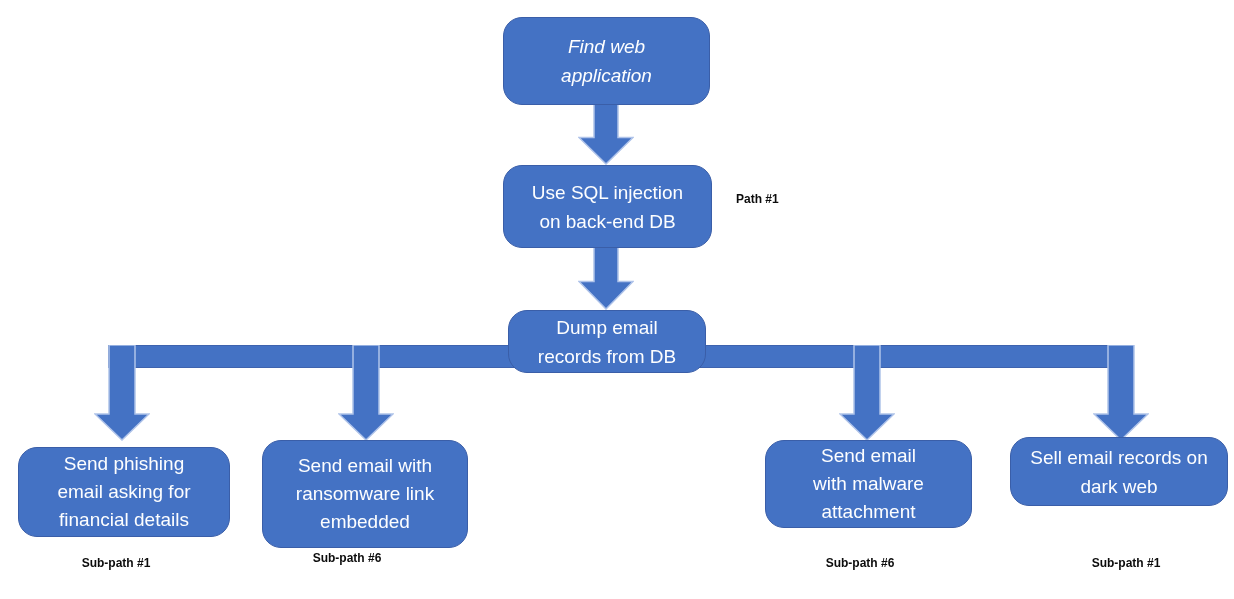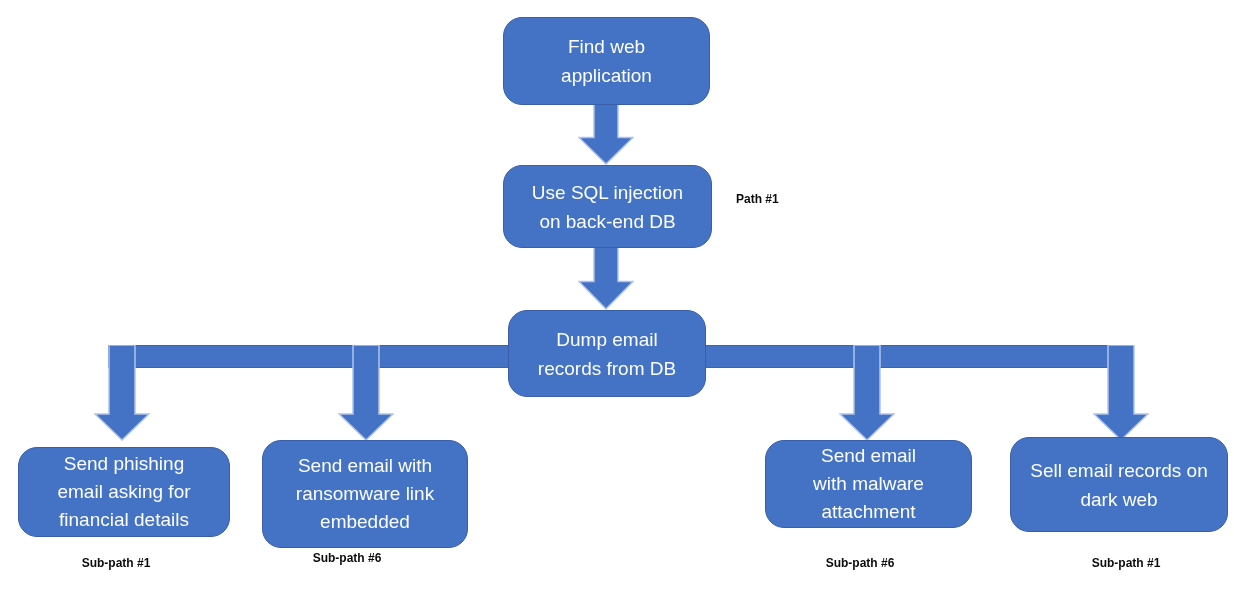--- a/index.html
+++ b/index.html
@@ -7,27 +7,27 @@
     position:relative;width:1234px;height:599px;background:#ffffff;overflow:hidden;
     font-family:"Liberation Sans",sans-serif;
   }
   .node{
     position:absolute;z-index:3;box-sizing:border-box;
     background:var(--shape-fill);border:1.5px solid var(--shape-border);
     border-radius:19px;color:var(--box-text);
     display:flex;align-items:center;justify-content:center;text-align:center;
     font-size:19px;line-height:29px;
   }
-  .n1{left:503px;top:17px;width:207px;height:88px;padding:12px 22px;}
+  .n1{left:503px;top:17px;width:207px;height:88px;padding:12px 22px;font-style:italic;}
   .n2{left:503px;top:165px;width:209px;height:83px;padding:18px 20px;}
-  .n3{left:508px;top:310px;width:198px;height:87px;padding:0 16px;}
+  .n3{left:508px;top:310px;width:198px;height:63px;padding:0 16px;}
   .spA{left:18px;top:447px;width:212px;height:90px;padding:0 24px;line-height:28px;}
   .spB{left:262px;top:440px;width:206px;height:108px;padding:0 16px;line-height:28px;}
   .spC{left:765px;top:440px;width:207px;height:88px;padding:0 40px;line-height:28px;}
-  .spD{left:1010px;top:437px;width:218px;height:95px;padding:0 19px;line-height:29px;text-align:center;}
+  .spD{left:1010px;top:437px;width:218px;height:69px;padding:0 19px;line-height:29px;text-align:center;}
   .plabel{
     position:absolute;z-index:4;color:var(--label-text);
     font-weight:bold;font-size:12px;white-space:nowrap;text-align:center;
   }
   .center{transform:translateX(-50%);}
   .bar{
     position:absolute;z-index:1;box-sizing:border-box;
     left:108px;top:345px;width:1026px;height:23px;
     background:var(--shape-fill);border:1px solid var(--bar-border);
   }

